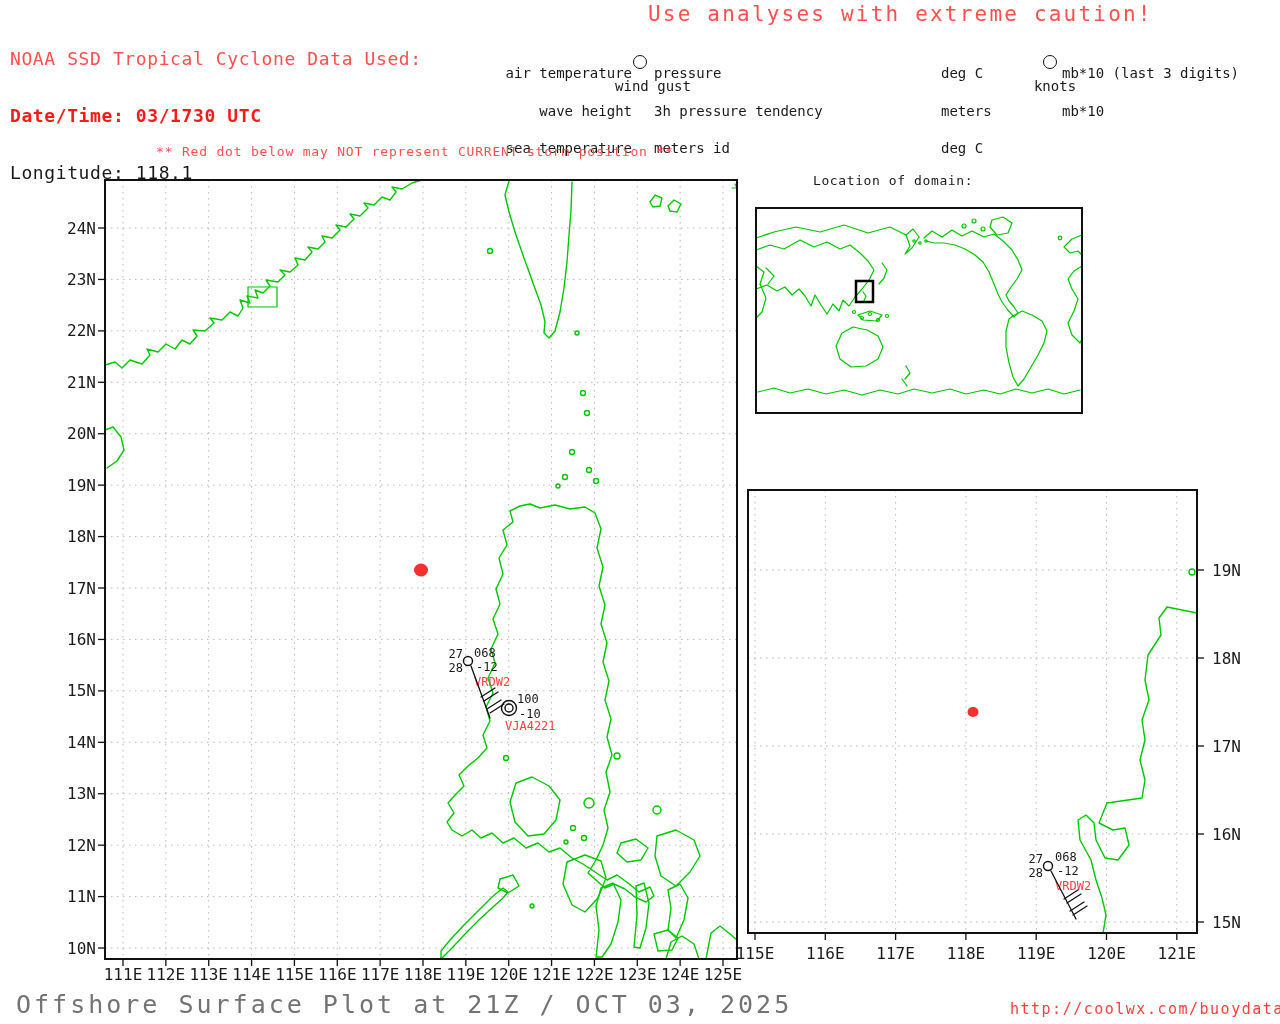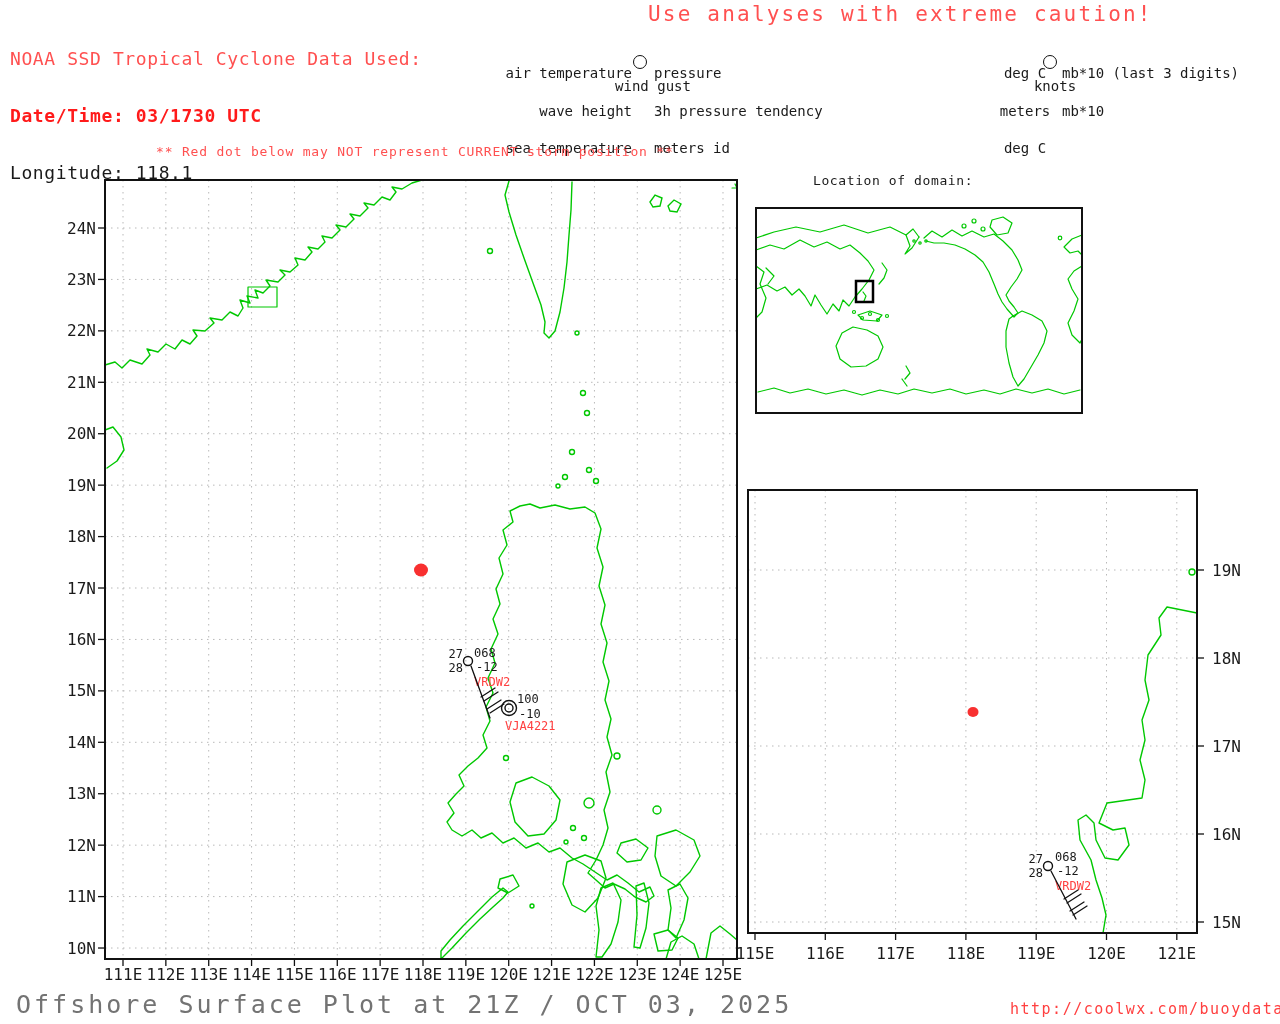--- a/index.html
+++ b/index.html
@@ -11,21 +11,21 @@
        font-family:"DejaVu Sans Mono",monospace;color:var(--ink);}
   .abs{position:absolute;}
   .hdr{left:10px;top:11px;font-size:18px;line-height:19px;letter-spacing:.6px;white-space:pre;}
   .salmon{color:var(--alert);}
   .strong{color:var(--strongred);font-weight:bold;}
   .caution{left:620px;top:2px;font-size:21px;letter-spacing:2.2px;color:var(--alert);white-space:nowrap;margin-left:28px;}
   .leg{font-size:14px;line-height:12.5px;white-space:pre;}
   .leg-left{left:440px;top:42px;width:192px;text-align:right;}
   .leg-right{left:654px;top:42px;text-align:left;}
   .leg-gust{left:598px;top:80px;width:110px;text-align:center;}
-  .u-left{left:975px;top:42px;width:100px;text-align:center;}
+  .u-left{left:941px;top:42px;width:100px;text-align:left;}
   .u-right{left:1062px;top:42px;text-align:left;}
   .u-knots{left:1005px;top:80px;width:100px;text-align:center;}
   .ring{width:12px;height:12px;border:1.4px solid #111;border-radius:50%;background:transparent;}
   .warning{left:156px;top:144px;font-size:13px;letter-spacing:.8px;color:var(--alert);white-space:nowrap;}
   .inset-title{left:813px;top:173px;font-size:13px;letter-spacing:.6px;white-space:nowrap;}
   .footer-title{left:16px;top:990px;font-size:25px;letter-spacing:3px;color:#737373;white-space:nowrap;}
   .footer-url{left:1010px;top:1000px;font-size:15px;letter-spacing:1.5px;color:var(--stnred);white-space:nowrap;}
   svg text{font-family:"DejaVu Sans Mono",monospace;fill:var(--ink);}
   .axis-label{font-size:16px;}
   .stn{font-size:12px;}

